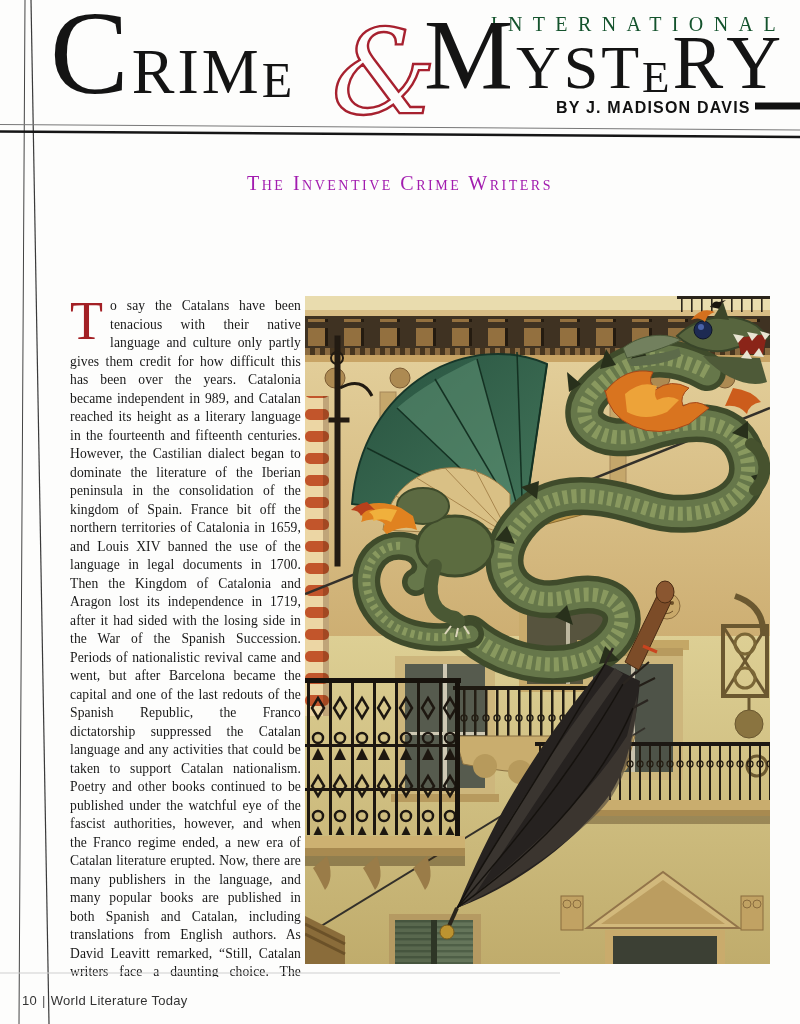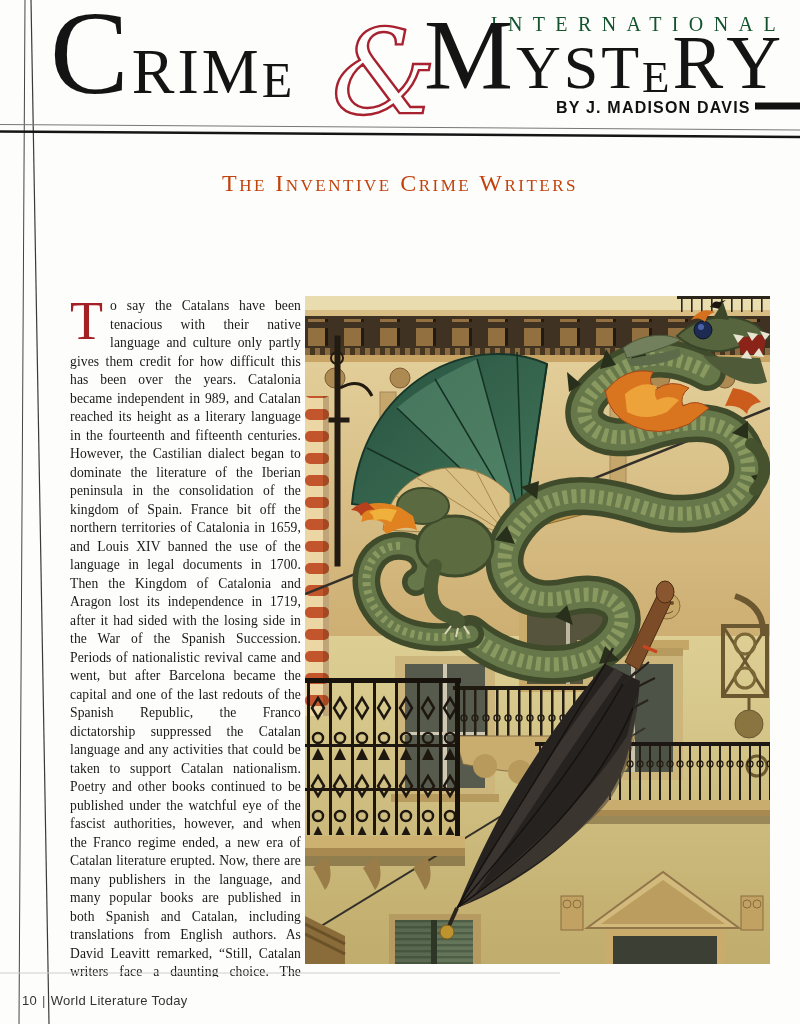--- a/index.html
+++ b/index.html
@@ -18,22 +18,22 @@
   .w-myst{left:424px;top:5px;}
   .w-myst .L0{font-size:100px;}
   .w-myst .L1,.w-myst .L2,.w-myst .L3{font-size:62px;}
   .w-myst .L4{font-size:45px;position:relative;top:4px;}
   .w-myst .L5,.w-myst .L6{font-size:76px;}
   .amp-svg{left:334px;top:12px;}
   .byline{left:556px;top:99px;font-family:"Liberation Sans",sans-serif;font-size:16px;
           font-weight:700;letter-spacing:1.2px;color:#111;}
 
   
-  .title{left:100px;top:167px;width:600px;text-align:center;color:#c2410c;
-         font-variant:small-caps;font-size:24px;line-height:33px;letter-spacing:2.5px;}
+  .title{left:100px;top:167px;width:600px;text-align:center;color:#a21caf;
+         font-variant:small-caps;font-size:20px;line-height:33px;letter-spacing:2.5px;}
 
   
   .bodycol{left:70px;top:297px;width:231px;height:680px;overflow:hidden;text-align:justify;
            font-size:13.6px;line-height:18.5px;color:#181818;letter-spacing:0.1px;}
   .dropcap{float:left;font-size:54px;line-height:42px;margin:3px 7px 0 0;color:#a32025;}
 
   
   .photo{left:305px;top:296px;width:465px;height:668px;}
 
   

